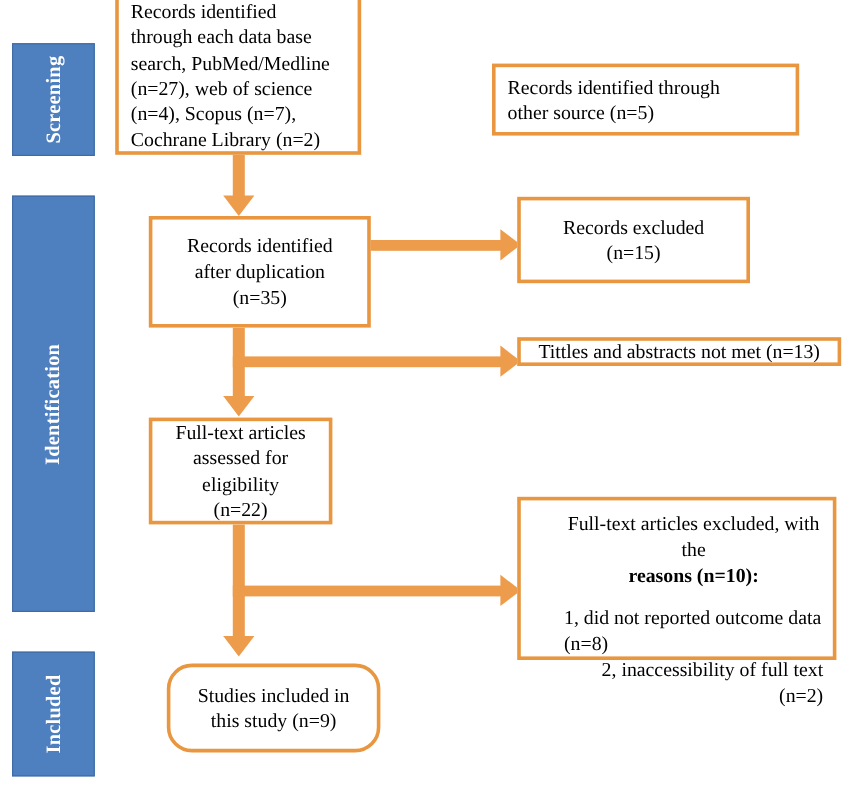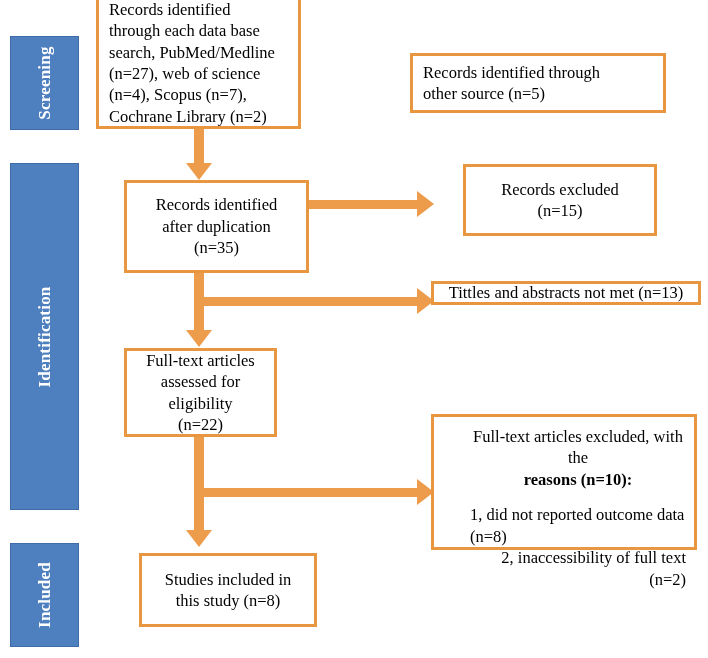--- a/index.html
+++ b/index.html
@@ -135,21 +135,21 @@
   </div>
 
   <div class="box center" style="left:124px; top:180px; width:185px; height:93px;">
     <div class="inner">
       <span class="line">Records identified</span>
       <span class="line">after duplication</span>
       <span class="line">(n=35)</span>
     </div>
   </div>
 
-  <div class="box center" style="left:431px; top:164px; width:194px; height:72px;margin-left:32px;">
+  <div class="box center" style="left:431px; top:164px; width:194px; height:72px;">
     <div class="inner">
       <span class="line">Records excluded</span>
       <span class="line">(n=15)</span>
     </div>
   </div>
 
   <div class="box center" style="left:431px; top:281px; width:270px; height:24px;">
     <div class="inner">
       <span class="line">Tittles and abstracts not met (n=13)</span>
     </div>
@@ -167,20 +167,20 @@
     <div class="inner" style="padding:9px 8px 0 8px;">
       <span class="line" style="text-align:center;">Full-text articles excluded, with the</span>
       <span class="line" style="text-align:center;font-weight:bold;">reasons (n=10):</span>
       <span class="spacer"></span>
       <span class="line" style="text-align:left;">1, did not reported outcome data</span>
       <span class="line" style="text-align:left;">(n=8)</span>
       <span class="line" style="text-align:right;">2, inaccessibility of full text (n=2)</span>
     </div>
   </div>
 
-  <div class="box center" style="left:139px; top:553px; width:178px; height:74px;">
+  <div class="box center" style="left:139px; top:553px; width:178px; height:74px;border-radius:21px;">
     <div class="inner">
       <span class="line">Studies included in</span>
-      <span class="line">this study (n=8)</span>
+      <span class="line">this study (n=9)</span>
     </div>
   </div>
 
 </div>
 
 </body></html>

